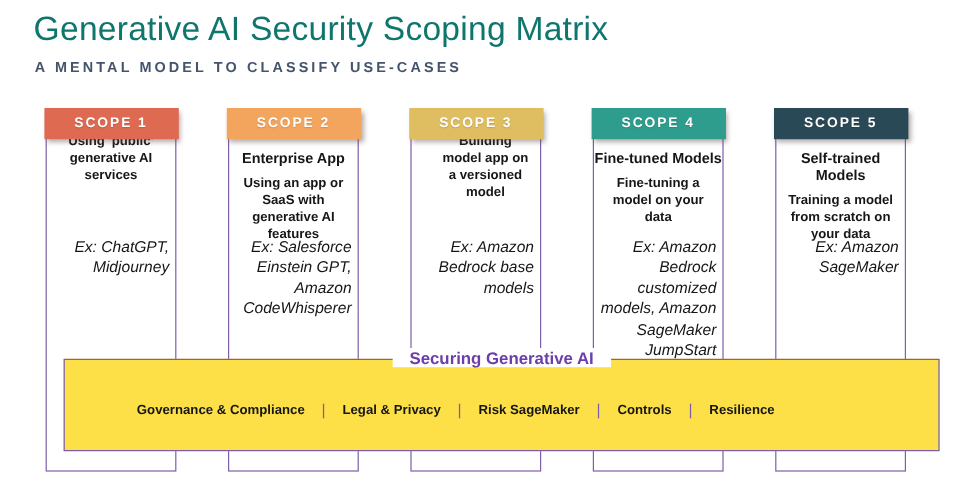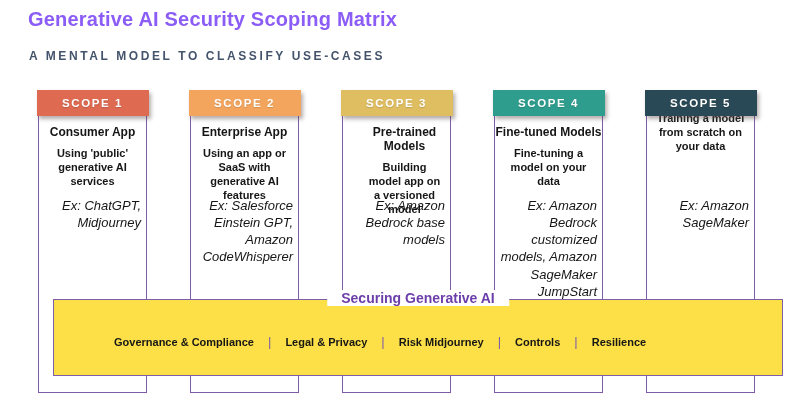--- a/index.html
+++ b/index.html
@@ -9,23 +9,23 @@
     width: 800px;
     height: 414px;
     background: #ffffff;
     font-family: "Liberation Sans", "DejaVu Sans", sans-serif;
     overflow: hidden;
   }
   .title {
     position: absolute;
     left: 28px;
     top: 8px;
-    font-size: 20px;
-    font-weight: 700;
-    color: #8b5cf6;
+    font-size: 28px;
+    font-weight: 400;
+    color: #0f766e;
     letter-spacing: 0.2px;
   }
   .subtitle {
     position: absolute;
     left: 29px;
     top: 49px;
     font-size: 12px;
     font-weight: 700;
     letter-spacing: 2.6px;
     color: #44546c;
@@ -129,61 +129,60 @@
 <body>
 
 <div class="slide">
 
   <div class="title">Generative AI Security Scoping Matrix</div>
   <div class="subtitle">A MENTAL MODEL TO CLASSIFY USE-CASES</div>
 
   <div id="scopes-row">
     <div class="col" style="left: 38px;">
       <div class="badge" style="background: rgb(221, 106, 81);">SCOPE 1</div>
-      <div class="col-heading">Consumer App</div>
       <div class="col-desc">Using 'public' generative AI services</div>
       <div class="col-example">Ex: ChatGPT, Midjourney</div>
     </div>
 
     <div class="col" style="left: 190px;">
       <div class="badge" style="background: rgb(243, 165, 94);">SCOPE 2</div>
       <div class="col-heading">Enterprise App</div>
       <div class="col-desc">Using an app or SaaS with generative AI features</div>
       <div class="col-example">Ex: Salesforce Einstein GPT, Amazon CodeWhisperer</div>
     </div>
 
     <div class="col" style="left: 342px; padding-left: 16px;">
       <div class="badge" style="background: rgb(223, 189, 97);">SCOPE 3</div>
-      <div class="col-heading">Pre-trained Models</div>
       <div class="col-desc">Building model app on a versioned model</div>
       <div class="col-example">Ex: Amazon Bedrock base models</div>
     </div>
 
     <div class="col" style="left: 494px;">
       <div class="badge" style="background: rgb(46, 157, 141);">SCOPE 4</div>
       <div class="col-heading">Fine-tuned Models</div>
       <div class="col-desc">Fine-tuning a model on your data</div>
       <div class="col-example">Ex: Amazon Bedrock customized models, Amazon SageMaker JumpStart</div>
     </div>
 
     <div class="col" style="left: 646px;">
       <div class="badge" style="background: rgb(42, 73, 86);">SCOPE 5</div>
+      <div class="col-heading">Self-trained Models</div>
       <div class="col-desc">Training a model from scratch on your data</div>
       <div class="col-example">Ex: Amazon SageMaker</div>
     </div>
   </div>
 
   <div class="securing-box">
     <div class="securing-title">Securing Generative AI</div>
     <div class="securing-items" id="securing-items">
         <span class="securing-item">Governance &amp; Compliance</span>
         <span class="sep">|</span>
         <span class="securing-item">Legal &amp; Privacy</span>
         <span class="sep">|</span>
-        <span class="securing-item">Risk Midjourney</span>
+        <span class="securing-item">Risk SageMaker</span>
         <span class="sep">|</span>
         <span class="securing-item">Controls</span>
         <span class="sep">|</span>
         <span class="securing-item">Resilience</span>
       </div>
   </div>
 
 </div>
 
 </body></html>

